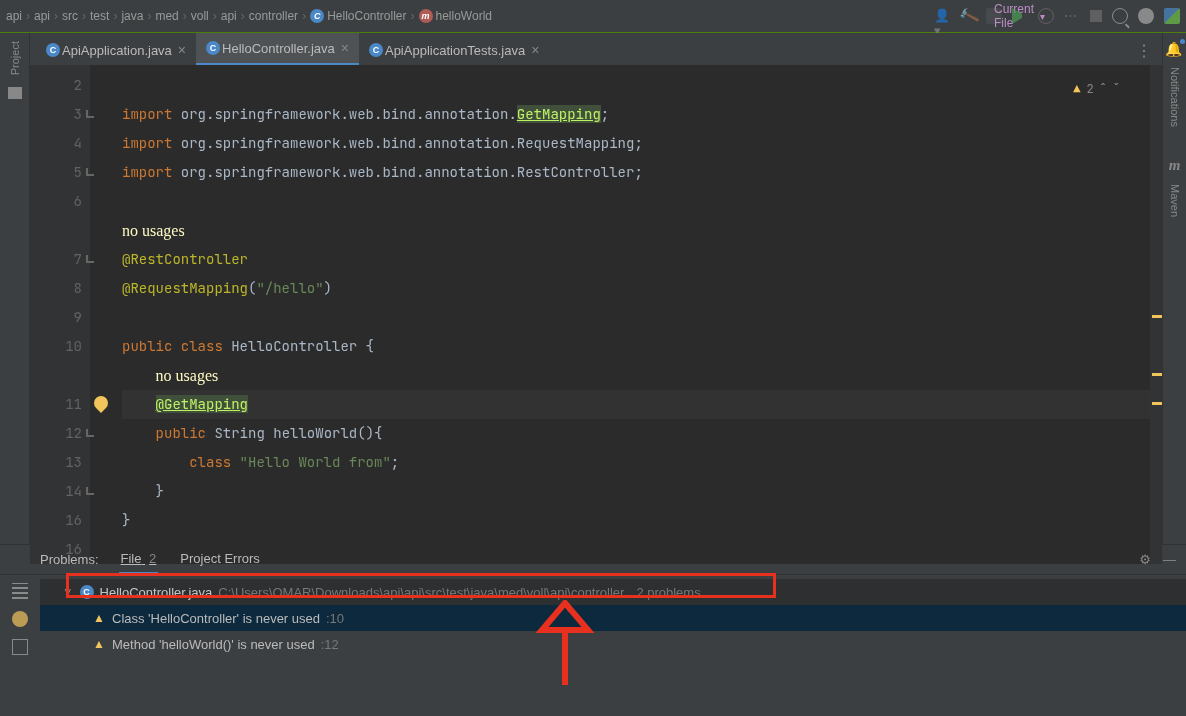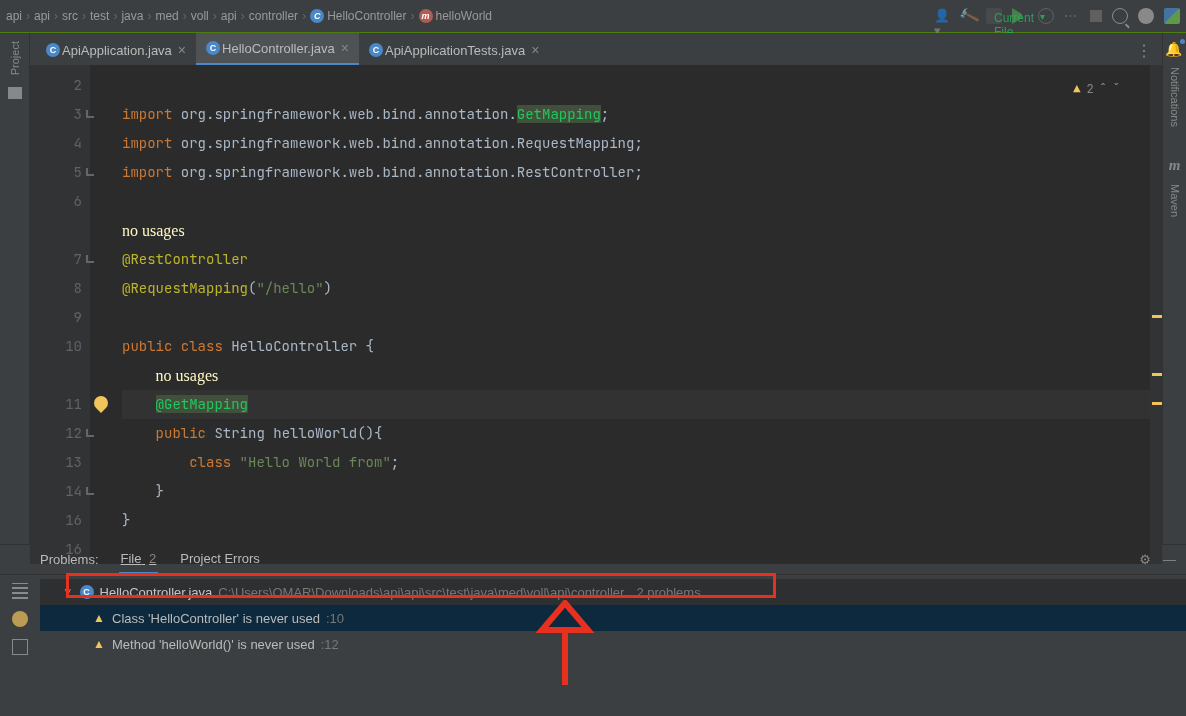--- a/index.html
+++ b/index.html
@@ -7,21 +7,21 @@
 .topbar { height:26px; background:#3c3f41; display:flex; align-items:center; padding:16px 6px; border-bottom:1px solid #4d7c0f; }
 .breadcrumb { display:flex; align-items:center; gap:2px; color:#999; font-size:12px; flex:1; }
 .breadcrumb span { display:flex; align-items:center; }
 .bc-sep { color:#666; margin:0 2px; }
 .bc-icon { display:inline-block; width:14px; height:14px; border-radius:50%; margin-right:3px; position:relative; }
 .bc-icon.c { background:#4a88c7; }
 .bc-icon.m { background:#b05c56; }
 .bc-icon::after { content:attr(data-l); color:#fff; font-size:9px; font-weight:bold; position:absolute; left:50%; top:50%; transform:translate(-50%,-50%); }
 .top-icons { display:flex; align-items:center; gap:10px; }
 .top-icons > div { width:16px; height:16px; opacity:.7; }
-.dropdown { background:#4c5052; padding:3px 8px; border-radius:3px; color:#22c55e; display:flex; gap:6px; font-size:12px; }
+.dropdown { background:#4c5052; padding:3px 8px; border-radius:3px; color:#f0abfc; display:flex; align-items:center; gap:6px; font-size:12px; }
 .dropdown::after { content:"▾"; font-size:10px; }
 .icon-play { width:0; height:0; border-left:10px solid #499c54; border-top:6px solid transparent; border-bottom:6px solid transparent; }
 .icon-bug { width:14px; height:14px; border:1.5px solid #6e6e6e; border-radius:50%; position:relative; }
 .icon-search { width:12px; height:12px; border:1.5px solid #aaa; border-radius:50%; position:relative; }
 .icon-search::after { content:""; position:absolute; width:5px; height:1.5px; background:#aaa; transform:rotate(45deg); bottom:-3px; right:-3px; }
 .icon-gear { width:14px; height:14px; background:#aaa; border-radius:50%; position:relative; }
 .icon-color { width:14px; height:14px; background:linear-gradient(135deg,#4a88c7 50%,#6cc04a 50%); border-radius:2px; }
 .main-wrap { display:flex; height:511px; }
 .left-rail { width:30px; background:#3c3f41; border-right:1px solid #323232; display:flex; flex-direction:column; align-items:center; padding-top:8px; }
 .rail-text { writing-mode:vertical-lr; transform:rotate(180deg); color:#888; font-size:11px; margin-bottom:8px; }
@@ -38,21 +38,21 @@
 .gutter { width:60px; background:#313335; text-align:right; padding:6px 8px 0 0; color:#606366; font-family:"Consolas","JetBrains Mono",monospace; font-size:14px; line-height:29px; }
 .gutter-line { height:29px; position:relative; }
 .bulb { position:absolute; right:-26px; top:6px; width:14px; height:14px; background:#f2c55c; border-radius:50% 50% 50% 0; transform:rotate(-45deg); }
 .gut-m { position:absolute; right:-12px; top:10px; width:8px; height:8px; border-left:2px solid #666; border-bottom:2px solid #666; }
 .code { flex:1; padding:6px 0 0 32px; font-family:"Consolas","JetBrains Mono",monospace; font-size:14px; line-height:29px; position:relative; }
 .cline { height:29px; white-space:pre; }
 .cline.hl { background:#323232; }
 .kw { color:#cc7832; }
 .str { color:#6a8759; }
 .ann { color:#bbb529; }
-.ann-hl { color:#22c55e; background:#40503b; }
+.ann-hl { color:#bef264; background:#40503b;text-decoration:underline; }
 .cls { color:#a9b7c6; }
 .inlay { color:#fef9c3; font-size:16px;font-family:Liberation Serif, serif; }
 .code-badges { position:absolute; top:10px; right:30px; display:flex; align-items:center; gap:6px; color:#888; font-size:12px; }
 .warn-tri { color:#f2c55c; }
 .inspect-strip { width:12px; background:#313335; position:relative; }
 .mark-y { position:absolute; right:0; width:10px; height:3px; background:#f2c55c; }
 .right-rail { width:24px; background:#3c3f41; border-left:1px solid #323232; display:flex; flex-direction:column; align-items:center; padding-top:8px; gap:10px; }
 .rail-text2 { writing-mode:vertical-lr; color:#888; font-size:11px; }
 .bell { font-size:14px; color:#888; position:relative; }
 .bell::after { content:""; width:5px; height:5px; background:#4a88c7; border-radius:50%; position:absolute; top:-2px; right:-2px; }

